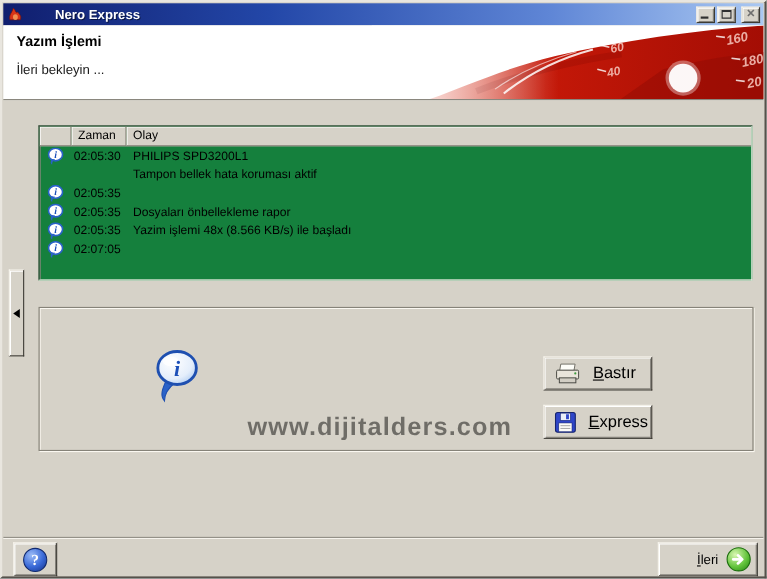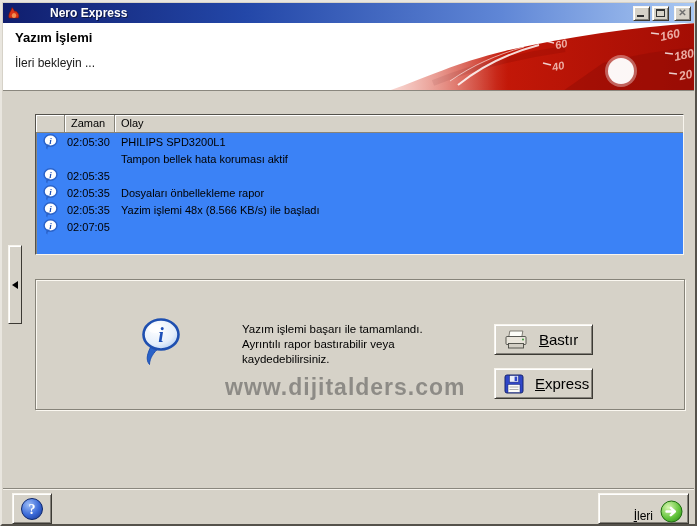--- a/index.html
+++ b/index.html
@@ -41,21 +41,21 @@
   .gnum { position:absolute; font-size:11px; font-style:italic; font-weight:bold;
     color:#f3beb5; opacity:.9; transform:rotate(-12deg); pointer-events:none; }
   .g0 { left:552px; top:15px; }
   .g1 { left:549px; top:37px; }
   .g2 { left:657px; top:5px;  font-size:12px; }
   .g3 { left:671px; top:25px; font-size:12px; }
   .g4 { left:676px; top:45px; font-size:12px; }
   
   .listview {
     position:absolute; left:33px; top:112px; width:649px; height:141px;
-    background:#3b82f6;
+    background:#15803d;
     border:1px solid; border-color:#54524c #f8f5ee #f8f5ee #54524c;
     box-shadow:inset 1px 1px 0 #8a877f;
     overflow:hidden;
   }
   .lv-header { display:flex; height:18px; }
   .lv-h {
     background:#d6d2c8; border-right:1px solid #868379; border-bottom:1px solid #868379;
     box-shadow:inset 1px 1px 0 #fff; padding:2px 4px 0 6px; font-size:11px;
   }
   .lv-h.last { flex:1; border-right:none; }
@@ -89,36 +89,36 @@
   }
   .gb-btn .bicon { margin-left:9px; display:inline-flex; }
   .gb-btn .u-label { margin-left:11px; display:block; }
   .btn-print { top:44px; height:31px; }
   .btn-save { top:88px; height:31px; }
   .u-label::first-letter { text-decoration:underline; }
   
   .watermark {
     position:absolute; left:223px; top:372px; z-index:5;
     font-size:23px; font-weight:bold; letter-spacing:1px;
-    color:#404040; opacity:0.48; pointer-events:none;
+    color:#000000; opacity:0.48; pointer-events:none;
   }
   
   .footer-sep { position:absolute; left:1px; right:1px; top:486px; height:2px;
     border-top:1px solid #8a877e; background:#f6f3ec; }
   .help-btn {
     position:absolute; left:10px; top:491px; width:40px; height:31px;
     background:#d6d2c8; border:1px solid; border-color:#f8f5ee #3c3a34 #3c3a34 #f8f5ee;
     box-shadow:inset 1px 1px 0 #fff, inset -1px -1px 0 #84817a;
     display:flex; align-items:center; justify-content:center; cursor:pointer; padding:0;
   }
   .next-btn {
     position:absolute; left:596px; top:491px; width:91px; height:31px;
     background:#d6d2c8; border:1px solid; border-color:#f8f5ee #3c3a34 #3c3a34 #f8f5ee;
     box-shadow:inset 1px 1px 0 #fff, inset -1px -1px 0 #84817a;
-    display:flex; align-items:flex-end; justify-content:flex-end; gap:7px; padding:0 5px 0 0;
+    display:flex; align-items:center; justify-content:flex-end; gap:7px; padding:0 5px 0 0;
     font-family:"Liberation Sans",sans-serif; font-size:12px; color:#000; cursor:pointer;
   }
 </style>
 </head>
 <body>
 
 <div class="window">
 
   <div class="titlebar">
     <span class="app-icon">
@@ -260,25 +260,20 @@
           <stop offset="0" stop-color="#ffffff"></stop>
           <stop offset="0.6" stop-color="#e4eefb"></stop>
           <stop offset="1" stop-color="#9cc0ee"></stop>
         </radialGradient>
       </defs>
       <path d="M 11,28 C 8,35 5,41 9.5,46.5 C 9.5,40 14,34 19,30 Z" fill="#2a62c8" stroke="#1e4fb0" stroke-width="1"></path>
       <ellipse cx="21" cy="16.5" rx="17.5" ry="15" fill="url(#ballg)" stroke="#1e4fb0" stroke-width="2.6"></ellipse>
       <ellipse cx="15" cy="10.5" rx="7" ry="4.5" fill="#ffffff" opacity="0.75"></ellipse>
       <text x="21" y="24" text-anchor="middle" font-family="Liberation Serif, serif" font-style="italic" font-weight="bold" font-size="20" fill="#1c4fb8">i</text>
     </svg>
-    <div class="msg">
-      <div>Yazım işlemi başarı ile tamamlandı.</div>
-      <div>Ayrıntılı rapor bastırabilir veya</div>
-      <div>kaydedebilirsiniz.</div>
-    </div>
 
     <button class="gb-btn btn-print">
       <span class="bicon">
         <svg width="24" height="20" viewBox="0 0 24 20">
           <rect x="6" y="1" width="13" height="6" fill="#fdfdf8" stroke="#6a675f" stroke-width="0.8" transform="skewX(-10)"></rect>
           <rect x="2" y="6.5" width="20" height="8" rx="1" fill="#e9e5db" stroke="#4a4a44" stroke-width="0.9"></rect>
           <rect x="4.5" y="13.5" width="15" height="4.5" fill="#d2cec4" stroke="#4a4a44" stroke-width="0.9"></rect>
           <circle cx="19" cy="9.5" r="1" fill="#3c9a3c"></circle>
         </svg>
       </span>

